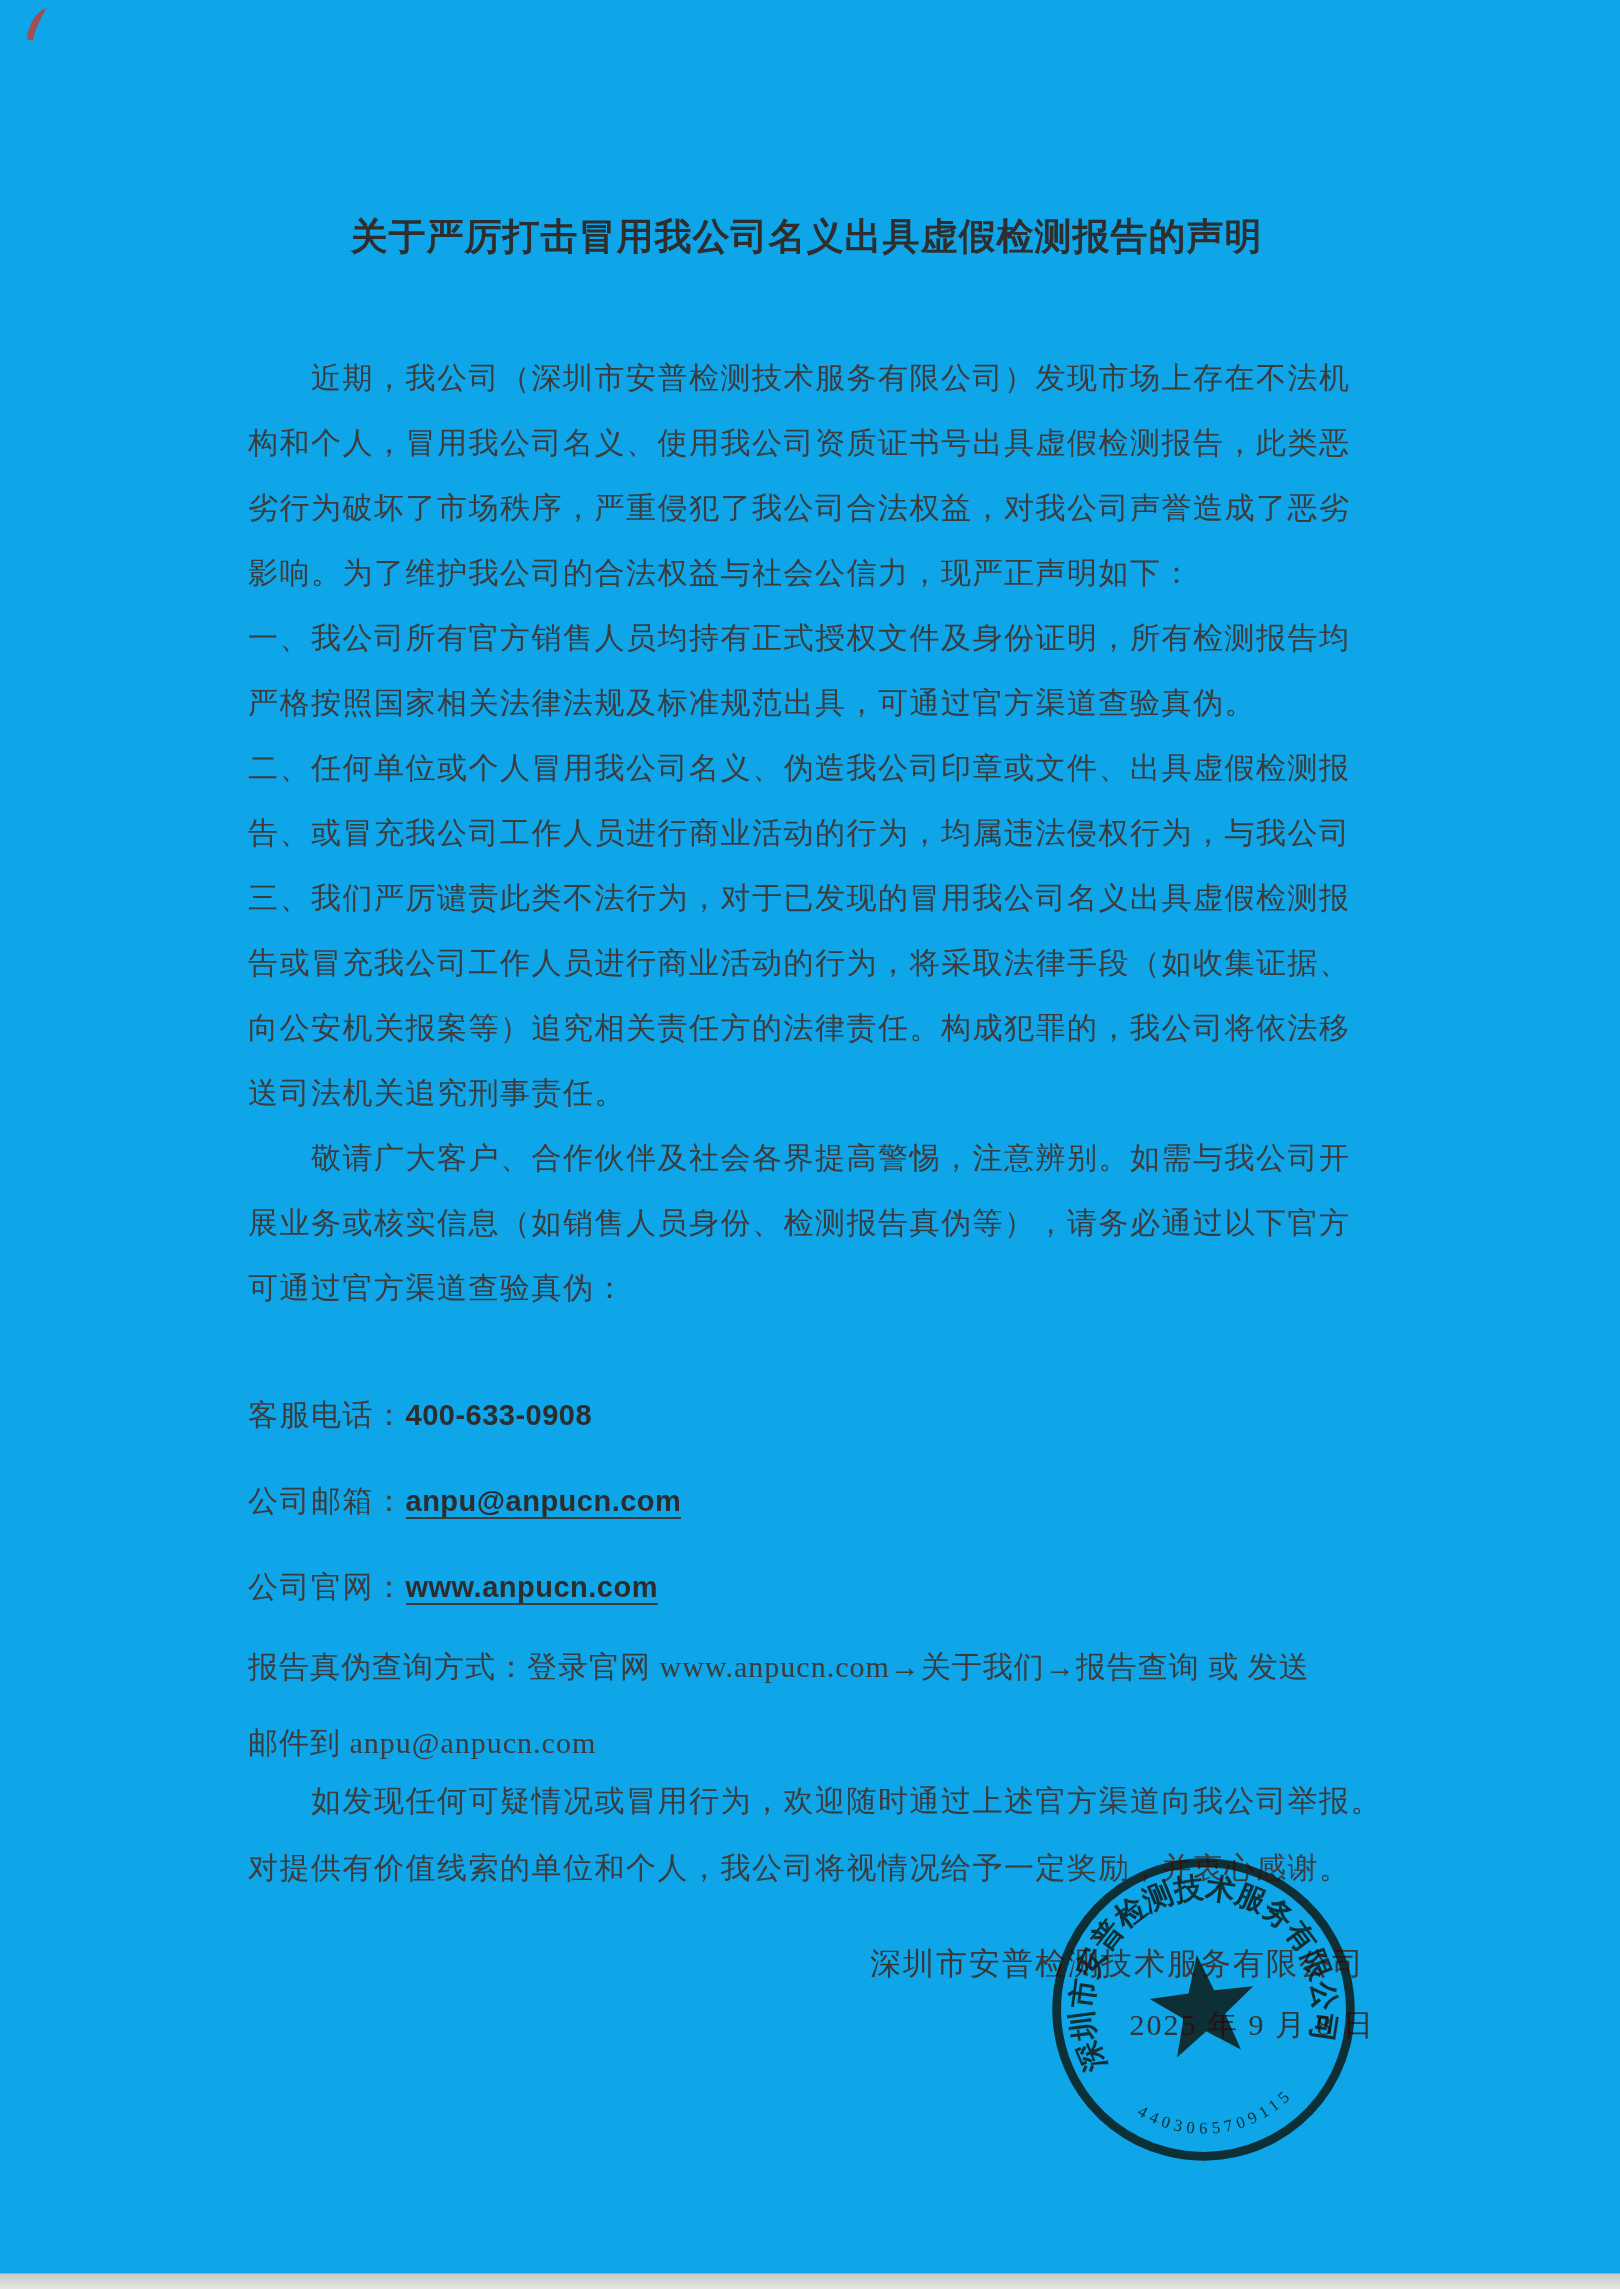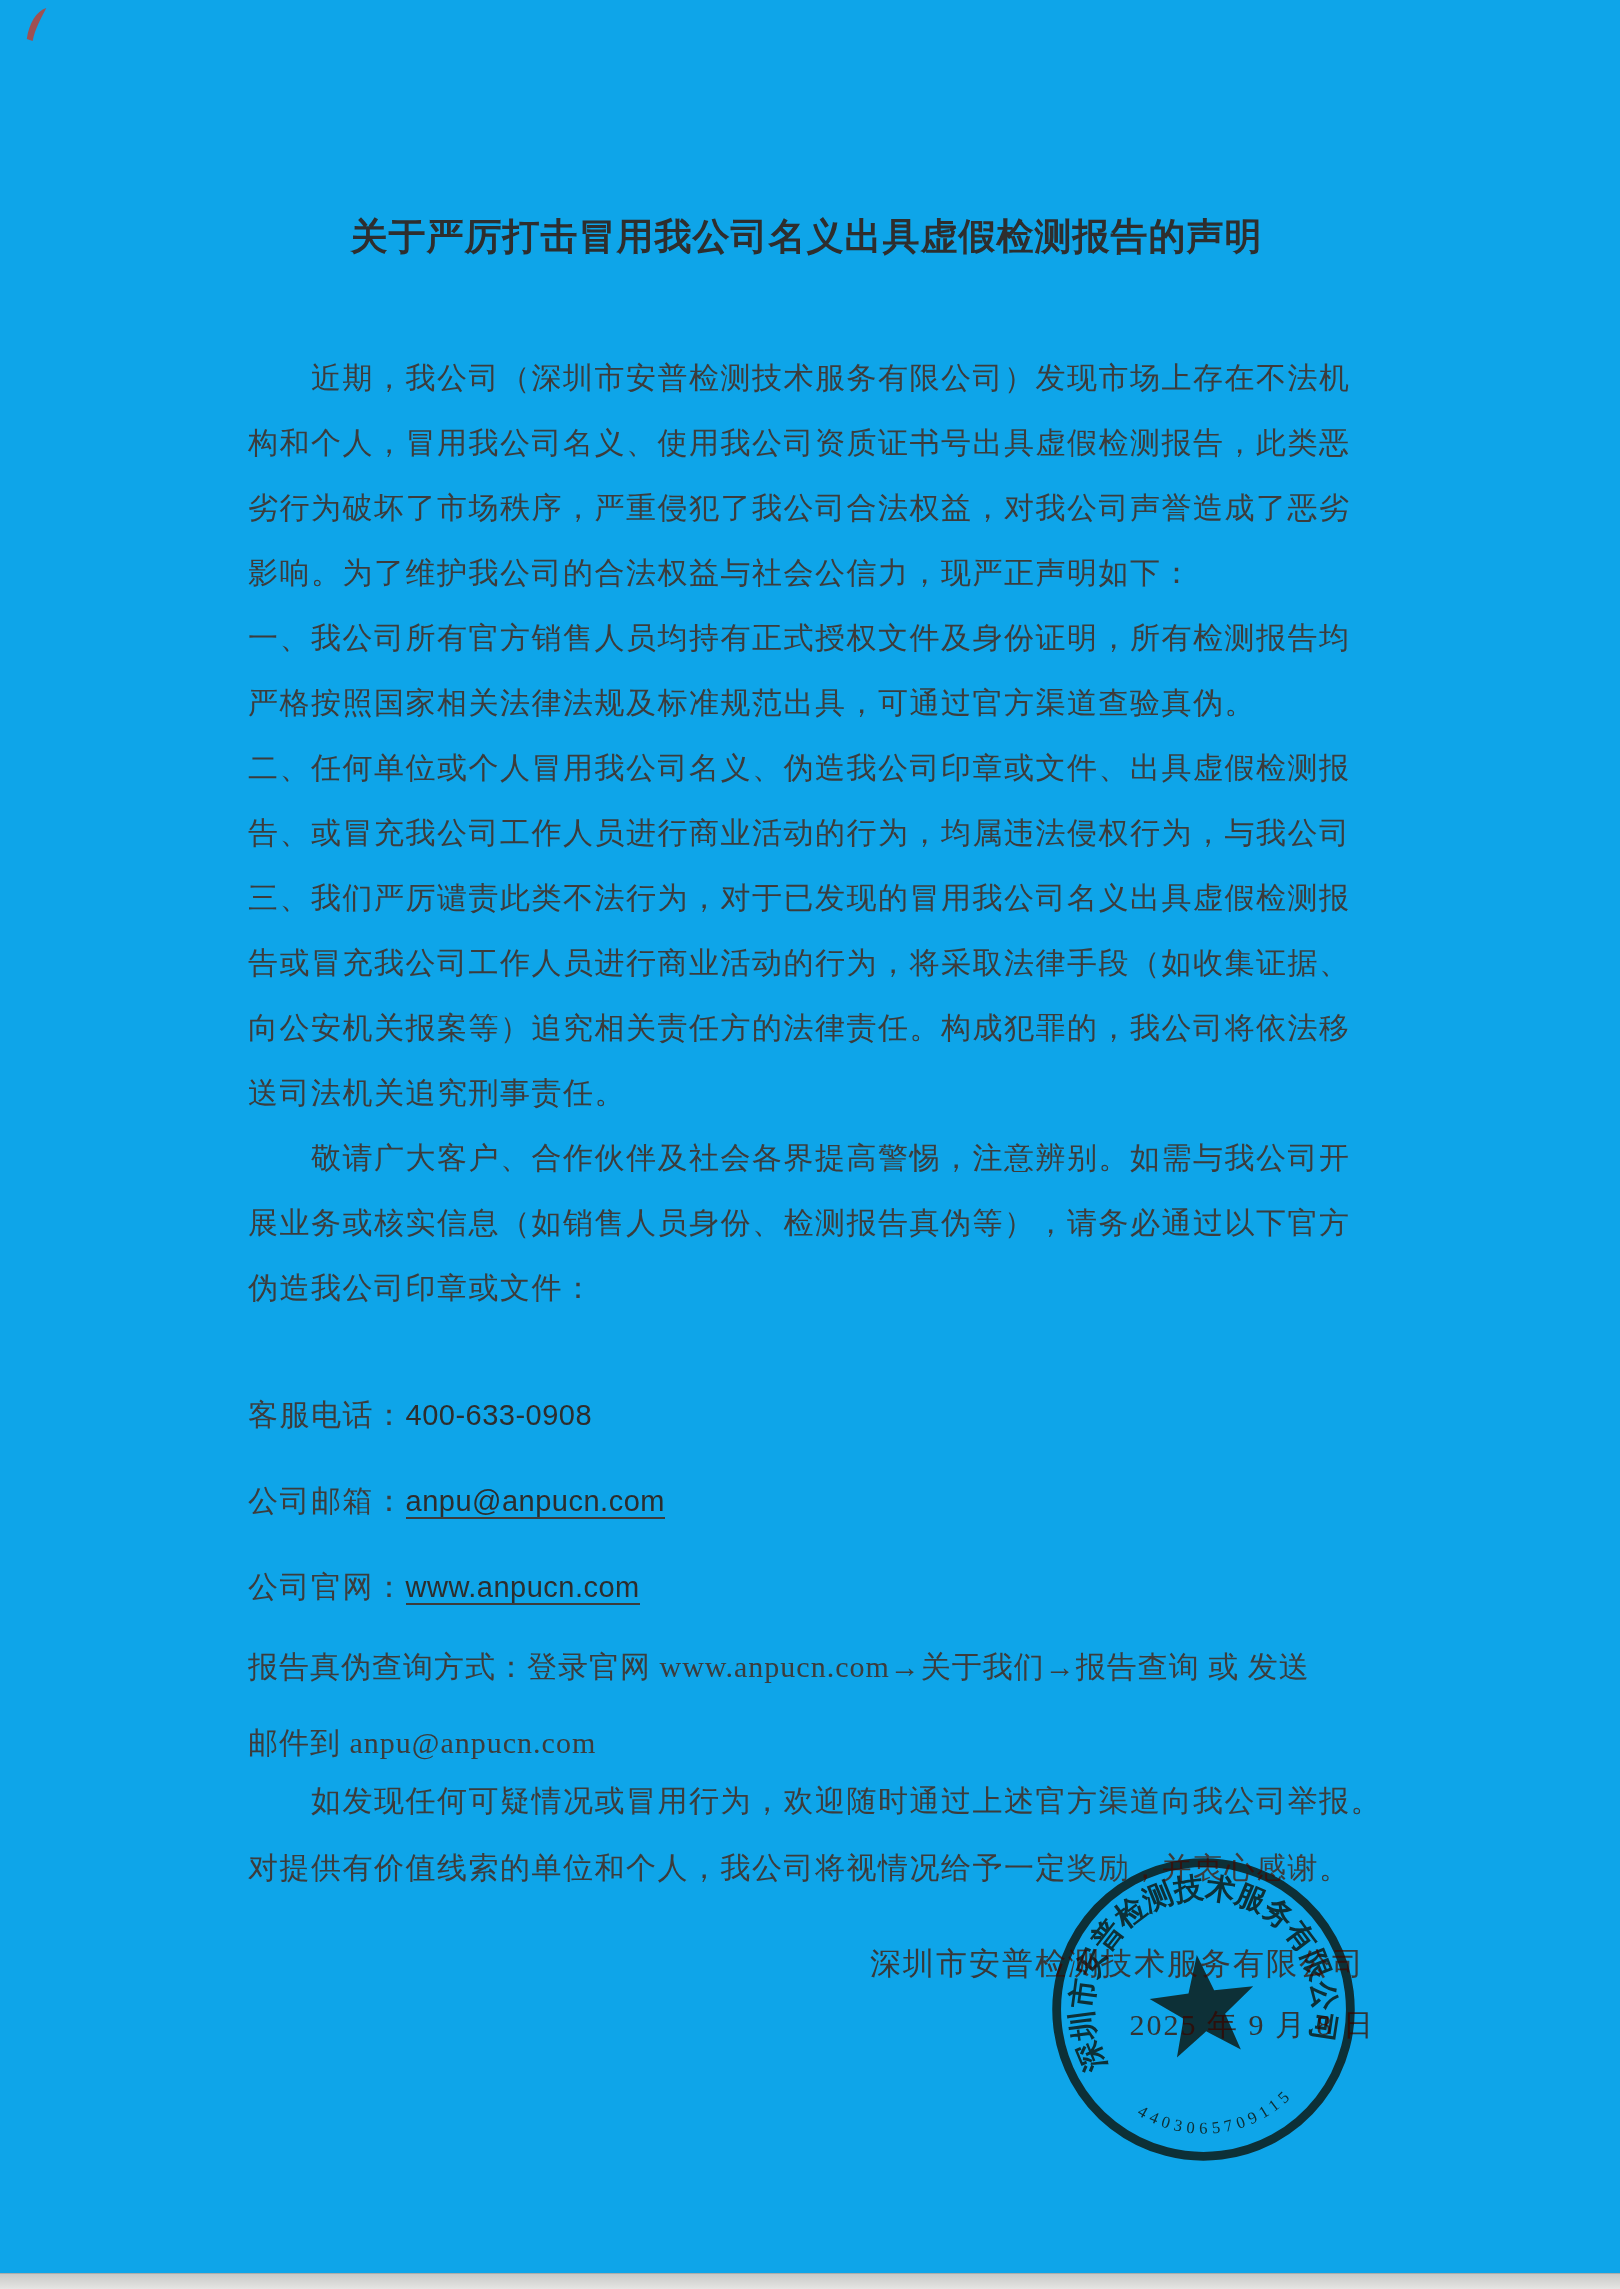--- a/index.html
+++ b/index.html
@@ -10,21 +10,21 @@
   .title{
     position:absolute;left:248px;top:212px;width:1117px;text-align:center;
     font-size:37px;font-weight:bold;letter-spacing:1px;color:#2e2e2e;white-space:nowrap;
   }
   .body-block{position:absolute;left:248px;top:345px;width:1127px;}
   .bline{font-size:30px;line-height:65px;letter-spacing:1.5px;white-space:nowrap;}
   .ind{text-indent:63px;}
   .contacts{position:absolute;left:248px;top:1372px;width:1127px;}
   .crow{font-size:30px;line-height:86px;letter-spacing:1.5px;white-space:nowrap;}
   .cval{
-    font-family:"Liberation Sans","DejaVu Sans",sans-serif;font-weight:400;
+    font-family:"Liberation Sans","DejaVu Sans",sans-serif;font-weight:700;
     font-size:29px;letter-spacing:0.5px;color:#2d2d2d;
   }
   .u{border-bottom:2px solid #3c3c3c;padding-bottom:0;}
   .verify{position:absolute;left:248px;top:1629px;width:1127px;}
   .vline{font-size:30px;line-height:76px;letter-spacing:1px;white-space:nowrap;}
   .closing{position:absolute;left:248px;top:1767px;width:1127px;}
   .clline{font-size:30px;line-height:67px;letter-spacing:1.5px;white-space:nowrap;}
   .sig-company{
     position:absolute;left:248px;top:1943px;width:1117px;text-align:right;
     font-size:31px;letter-spacing:2px;color:#383838;white-space:nowrap;
@@ -63,21 +63,21 @@
     <div class="bline">一、我公司所有官方销售人员均持有正式授权文件及身份证明，所有检测报告均</div>
     <div class="bline">严格按照国家相关法律法规及标准规范出具，可通过官方渠道查验真伪。</div>
     <div class="bline">二、任何单位或个人冒用我公司名义、伪造我公司印章或文件、出具虚假检测报</div>
     <div class="bline">告、或冒充我公司工作人员进行商业活动的行为，均属违法侵权行为，与我公司</div>
     <div class="bline">三、我们严厉谴责此类不法行为，对于已发现的冒用我公司名义出具虚假检测报</div>
     <div class="bline">告或冒充我公司工作人员进行商业活动的行为，将采取法律手段（如收集证据、</div>
     <div class="bline">向公安机关报案等）追究相关责任方的法律责任。构成犯罪的，我公司将依法移</div>
     <div class="bline">送司法机关追究刑事责任。</div>
     <div class="bline ind">敬请广大客户、合作伙伴及社会各界提高警惕，注意辨别。如需与我公司开</div>
     <div class="bline">展业务或核实信息（如销售人员身份、检测报告真伪等），请务必通过以下官方</div>
-    <div class="bline">伪造我公司印章或文件：</div>
+    <div class="bline">可通过官方渠道查验真伪：</div>
   </div>
 
   <div class="contacts">
     <div class="crow">
       <span>客服电话：</span><span class="cval">400-633-0908</span>
     </div>
     <div class="crow">
       <span>公司邮箱：</span><span class="cval u">anpu@anpucn.com</span>
     </div>
     <div class="crow">

